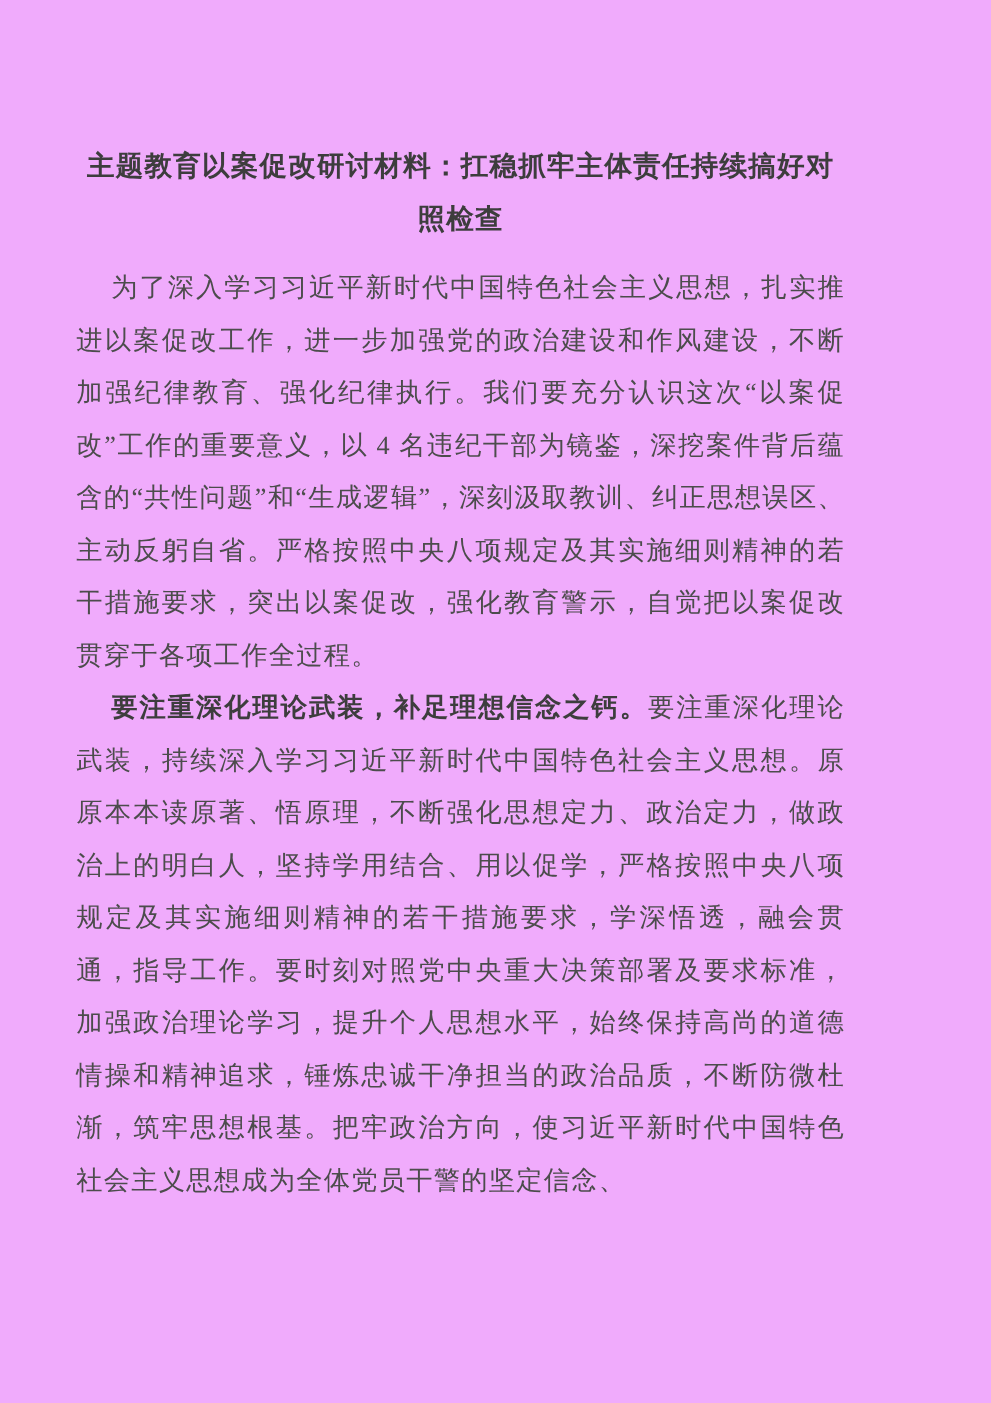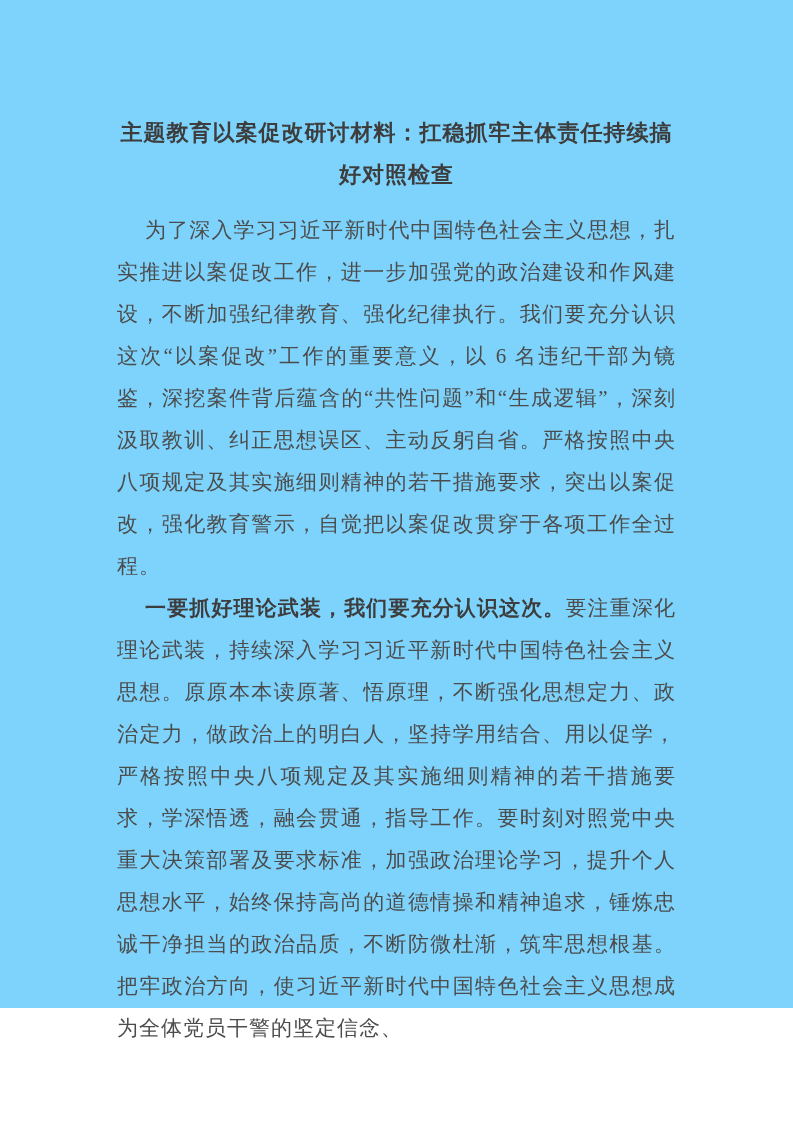--- a/index.html
+++ b/index.html
@@ -8,23 +8,23 @@
     background: #ffffff;
   }
   body {
     width: 793px;
     height: 1122px;
     overflow: hidden;
   }
   .page {
     box-sizing: border-box;
     width: 793px;
-    height: 1008px;
-    background: #7dd3fc;
-    padding: 112px 117px 0 117px;
+    height: 1122px;
+    background: #f0abfc;
+    padding: 112px 117px 0 61px;
   }
   .doc-title {
     font-family: "Liberation Serif", serif;
     font-weight: bold;
     font-size: 22px;
     line-height: 42px;
     letter-spacing: 1px;
     color: #3d3d3d;
     text-align: center;
     margin: 0 0 13px 0;
@@ -43,16 +43,16 @@
     font-weight: bold;
     color: #3d3d3d;
   }
 </style>
 </head>
 <body>
 
 <div class="page">
   <h1 class="doc-title">主题教育以案促改研讨材料：扛稳抓牢主体责任持续搞好对照检查</h1>
 
-  <p class="para"><span class="lead"></span><span>为了深入学习习近平新时代中国特色社会主义思想，扎实推进以案促改工作，进一步加强党的政治建设和作风建设，不断加强纪律教育、强化纪律执行。我们要充分认识这次“以案促改”工作的重要意义，以 6 名违纪干部为镜鉴，深挖案件背后蕴含的“共性问题”和“生成逻辑”，深刻汲取教训、纠正思想误区、主动反躬自省。严格按照中央八项规定及其实施细则精神的若干措施要求，突出以案促改，强化教育警示，自觉把以案促改贯穿于各项工作全过程。</span></p>
+  <p class="para"><span class="lead"></span><span>为了深入学习习近平新时代中国特色社会主义思想，扎实推进以案促改工作，进一步加强党的政治建设和作风建设，不断加强纪律教育、强化纪律执行。我们要充分认识这次“以案促改”工作的重要意义，以 4 名违纪干部为镜鉴，深挖案件背后蕴含的“共性问题”和“生成逻辑”，深刻汲取教训、纠正思想误区、主动反躬自省。严格按照中央八项规定及其实施细则精神的若干措施要求，突出以案促改，强化教育警示，自觉把以案促改贯穿于各项工作全过程。</span></p>
 
-  <p class="para"><span class="lead">一要抓好理论武装，我们要充分认识这次。</span><span>要注重深化理论武装，持续深入学习习近平新时代中国特色社会主义思想。原原本本读原著、悟原理，不断强化思想定力、政治定力，做政治上的明白人，坚持学用结合、用以促学，严格按照中央八项规定及其实施细则精神的若干措施要求，学深悟透，融会贯通，指导工作。要时刻对照党中央重大决策部署及要求标准，加强政治理论学习，提升个人思想水平，始终保持高尚的道德情操和精神追求，锤炼忠诚干净担当的政治品质，不断防微杜渐，筑牢思想根基。把牢政治方向，使习近平新时代中国特色社会主义思想成为全体党员干警的坚定信念、</span></p>
+  <p class="para"><span class="lead">要注重深化理论武装，补足理想信念之钙。</span><span>要注重深化理论武装，持续深入学习习近平新时代中国特色社会主义思想。原原本本读原著、悟原理，不断强化思想定力、政治定力，做政治上的明白人，坚持学用结合、用以促学，严格按照中央八项规定及其实施细则精神的若干措施要求，学深悟透，融会贯通，指导工作。要时刻对照党中央重大决策部署及要求标准，加强政治理论学习，提升个人思想水平，始终保持高尚的道德情操和精神追求，锤炼忠诚干净担当的政治品质，不断防微杜渐，筑牢思想根基。把牢政治方向，使习近平新时代中国特色社会主义思想成为全体党员干警的坚定信念、</span></p>
 </div>
 
 </body></html>

